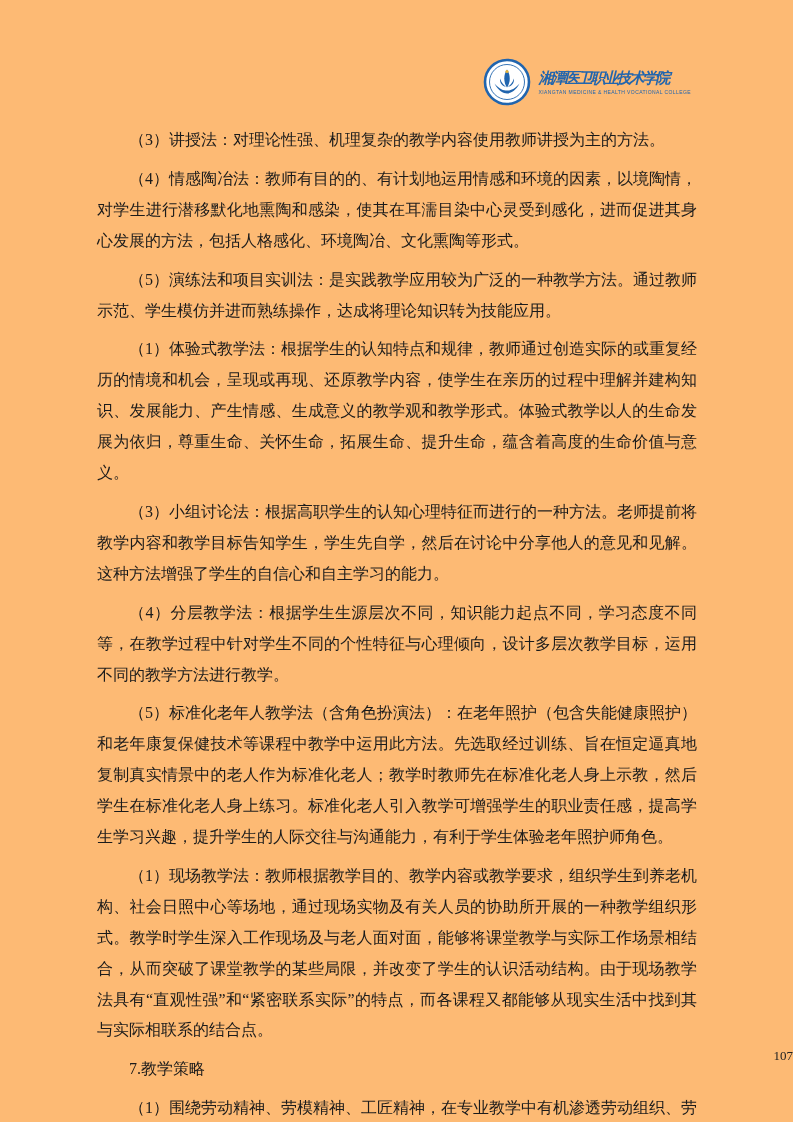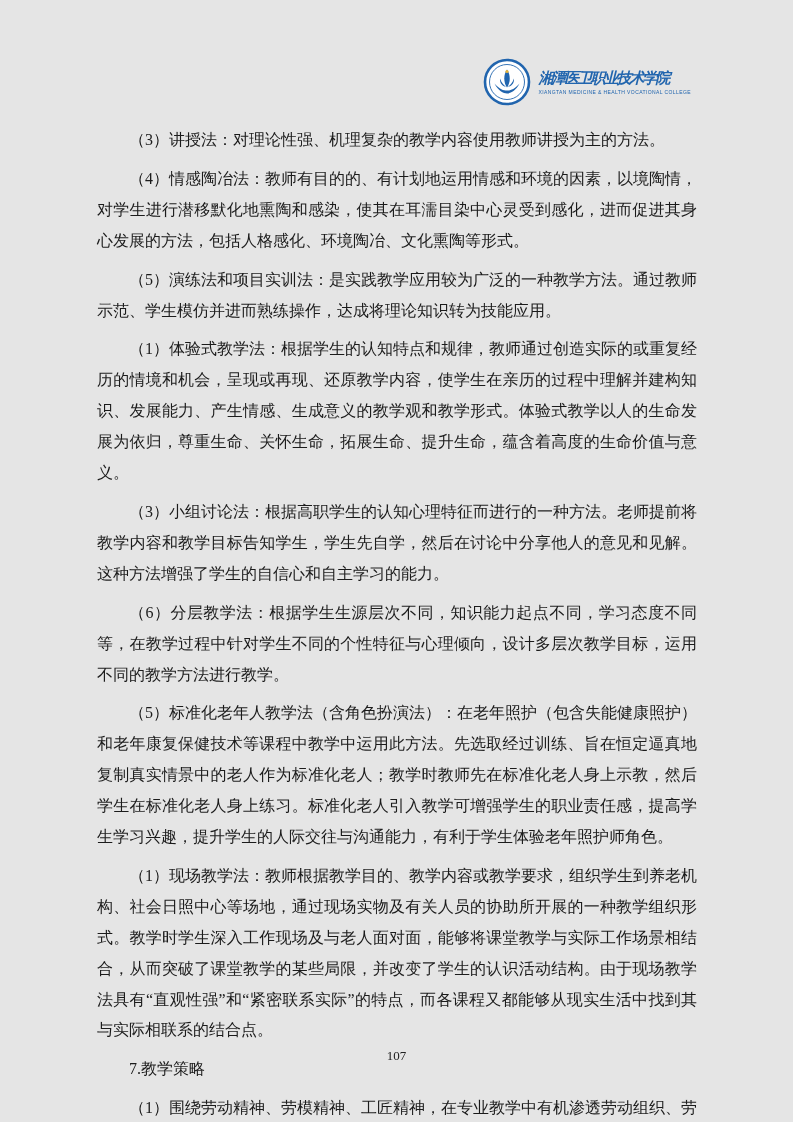--- a/index.html
+++ b/index.html
@@ -4,21 +4,21 @@
 <style>
   html, body {
     margin: 0;
     padding: 0;
     background: #ffffff;
   }
   .page {
     position: relative;
     width: 793px;
     height: 1122px;
-    background: #e5e5e5;
+    background: #fdba74;
     overflow: hidden;
     font-family: "Liberation Serif", serif;
     color: #1b1b1b;
   }
 
   
   .header {
     position: absolute;
     top: 58px;
     right: 102px;
@@ -70,21 +70,21 @@
     text-indent: 2em;
     word-break: break-all;
   }
 
   
   .footer {
     position: absolute;
     left: 0;
     right: 0;
     bottom: 58px;
-    text-align: center;
+    text-align: right;
     font-size: 13px;
     color: #222222;
   }
 </style>
 </head>
 <body>
 
 <div class="page">
 
   <div class="header">
@@ -103,21 +103,21 @@
     </div>
   </div>
 
   <div class="doc-body">
 
   <p class="para">（3）讲授法：对理论性强、机理复杂的教学内容使用教师讲授为主的方法。</p>
       <p class="para">（4）情感陶冶法：教师有目的的、有计划地运用情感和环境的因素，以境陶情，对学生进行潜移默化地熏陶和感染，使其在耳濡目染中心灵受到感化，进而促进其身心发展的方法，包括人格感化、环境陶冶、文化熏陶等形式。</p>
       <p class="para">（5）演练法和项目实训法：是实践教学应用较为广泛的一种教学方法。通过教师示范、学生模仿并进而熟练操作，达成将理论知识转为技能应用。</p>
       <p class="para">（1）体验式教学法：根据学生的认知特点和规律，教师通过创造实际的或重复经历的情境和机会，呈现或再现、还原教学内容，使学生在亲历的过程中理解并建构知识、发展能力、产生情感、生成意义的教学观和教学形式。体验式教学以人的生命发展为依归，尊重生命、关怀生命，拓展生命、提升生命，蕴含着高度的生命价值与意义。</p>
       <p class="para">（3）小组讨论法：根据高职学生的认知心理特征而进行的一种方法。老师提前将教学内容和教学目标告知学生，学生先自学，然后在讨论中分享他人的意见和见解。这种方法增强了学生的自信心和自主学习的能力。</p>
-      <p class="para">（6）分层教学法：根据学生生源层次不同，知识能力起点不同，学习态度不同等，在教学过程中针对学生不同的个性特征与心理倾向，设计多层次教学目标，运用不同的教学方法进行教学。</p>
+      <p class="para">（4）分层教学法：根据学生生源层次不同，知识能力起点不同，学习态度不同等，在教学过程中针对学生不同的个性特征与心理倾向，设计多层次教学目标，运用不同的教学方法进行教学。</p>
       <p class="para">（5）标准化老年人教学法（含角色扮演法）：在老年照护（包含失能健康照护）和老年康复保健技术等课程中教学中运用此方法。先选取经过训练、旨在恒定逼真地复制真实情景中的老人作为标准化老人；教学时教师先在标准化老人身上示教，然后学生在标准化老人身上练习。标准化老人引入教学可增强学生的职业责任感，提高学生学习兴趣，提升学生的人际交往与沟通能力，有利于学生体验老年照护师角色。</p>
       <p class="para">（1）现场教学法：教师根据教学目的、教学内容或教学要求，组织学生到养老机构、社会日照中心等场地，通过现场实物及有关人员的协助所开展的一种教学组织形式。教学时学生深入工作现场及与老人面对面，能够将课堂教学与实际工作场景相结合，从而突破了课堂教学的某些局限，并改变了学生的认识活动结构。由于现场教学法具有“直观性强”和“紧密联系实际”的特点，而各课程又都能够从现实生活中找到其与实际相联系的结合点。</p>
       <p class="para">7.教学策略</p>
       <p class="para">（1）围绕劳动精神、劳模精神、工匠精神，在专业教学中有机渗透劳动组织、劳</p>
     </div>
 
   <div class="footer">
     <span>107</span>
   </div>
 

